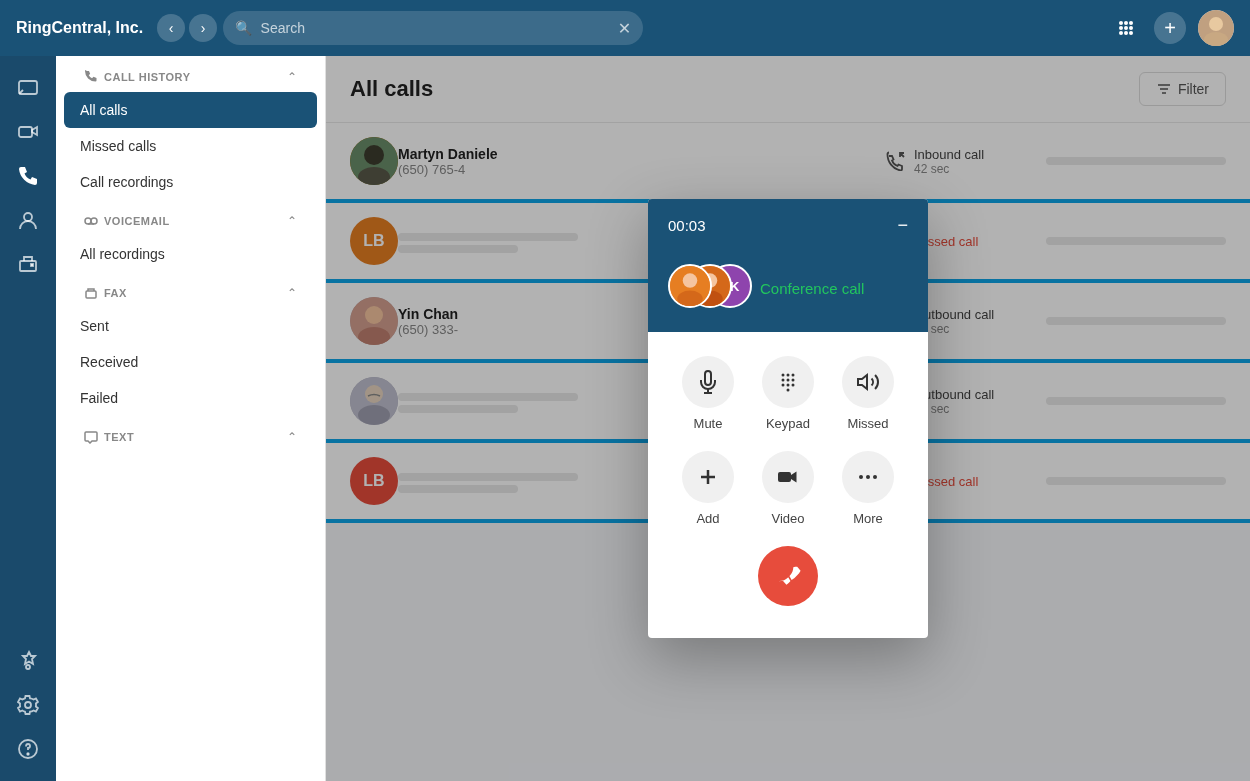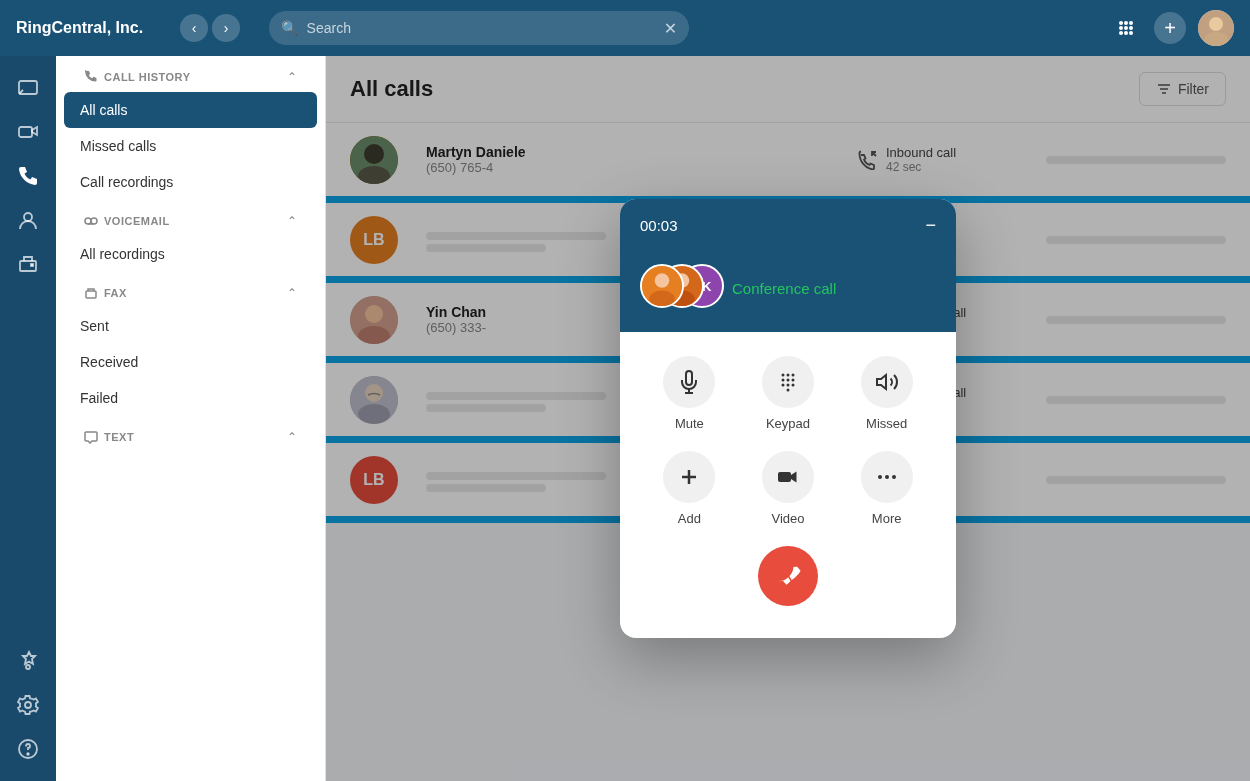--- a/index.html
+++ b/index.html
@@ -1,19 +1,19 @@
 <!DOCTYPE html>
 <html><head>
   <meta charset="utf-8">
   <style>
     * { margin: 0; padding: 0; box-sizing: border-box; }
     body { font-family: -apple-system, BlinkMacSystemFont, 'Segoe UI', sans-serif; width: 1250px; height: 781px; overflow: hidden; background: #f0f2f5; }
 
     
-    .topbar { background: #1a5276; height: 56px; display: flex; align-items: center; padding: 0 16px; gap: 29px; }
+    .topbar { background: #1a5276; height: 56px; display: flex; align-items: center; padding: 0 16px; gap: 6px; }
     .topbar-title { color: white; font-size: 16px; font-weight: 600; margin-right: 8px; }
     .topbar-nav { display: flex; gap: 4px; }
     .nav-btn { background: rgba(255,255,255,0.2); border: none; color: white; width: 28px; height: 28px; border-radius: 50%; cursor: pointer; font-size: 14px; display: flex; align-items: center; justify-content: center; }
     .search-bar { flex: 1; max-width: 420px; background: rgba(255,255,255,0.15); border-radius: 20px; display: flex; align-items: center; padding: 0 12px; height: 34px; gap: 8px; }
     .search-bar input { background: transparent; border: none; outline: none; color: white; font-size: 14px; flex: 1; }
     .search-bar input::placeholder { color: rgba(255,255,255,0.7); }
     .search-clear { color: rgba(255,255,255,0.7); cursor: pointer; font-size: 16px; }
     .topbar-right { margin-left: auto; display: flex; align-items: center; gap: 12px; }
     .icon-btn { background: transparent; border: none; color: white; cursor: pointer; width: 32px; height: 32px; border-radius: 50%; display: flex; align-items: center; justify-content: center; font-size: 18px; }
     .avatar-circle { width: 36px; height: 36px; border-radius: 50%; background: #ccc; overflow: hidden; display: flex; align-items: center; justify-content: center; }
@@ -37,38 +37,38 @@
     .chevron { font-size: 12px; color: #888; }
 
     
     .main-content { flex: 1; display: flex; flex-direction: column; background: #f5f7fa; position: relative; }
     .content-header { background: white; padding: 16px 24px; border-bottom: 1px solid #e8e8e8; display: flex; align-items: center; justify-content: space-between; }
     .content-title { font-size: 22px; font-weight: 600; color: #222; }
     .filter-btn { display: flex; align-items: center; gap: 6px; padding: 8px 16px; border: 1px solid #ddd; border-radius: 6px; background: white; cursor: pointer; font-size: 14px; color: #555; }
 
     
     .call-list { flex: 1; overflow-y: auto; }
-    .call-item { display: flex; align-items: center; padding: 12px 24px; background: white; border-bottom: 7px solid #0ea5e9; gap: 28px; min-height: 80px; }
+    .call-item { display: flex; align-items: center; padding: 12px 24px; background: white; border-bottom: 4px solid #0ea5e9; gap: 0; min-height: 80px; }
     .call-avatar { width: 48px; height: 48px; border-radius: 50%; flex-shrink: 0; overflow: hidden; display: flex; align-items: center; justify-content: center; font-weight: 700; font-size: 18px; color: white; }
     .call-info { flex: 1; min-width: 0; }
     .call-name { font-size: 14px; font-weight: 600; color: #222; }
     .call-number { font-size: 13px; color: #888; }
     .call-bars { display: flex; flex-direction: column; gap: 4px; margin-top: 4px; }
     .call-bar { height: 8px; background: #e8e8e8; border-radius: 4px; }
     .call-bar.short { width: 120px; }
     .call-bar.long { width: 180px; }
     .call-type { display: flex; align-items: center; gap: 8px; min-width: 160px; }
     .call-type-label { font-size: 13px; color: #444; }
     .call-type-label.missed { color: #e74c3c; }
     .call-duration { font-size: 12px; color: #888; }
     .call-right-bar { width: 180px; height: 8px; background: #e8e8e8; border-radius: 4px; }
 
     
     .modal-overlay { position: absolute; top: 0; left: 0; right: 0; bottom: 0; background: rgba(0,0,0,0.3); display: flex; align-items: center; justify-content: center; z-index: 100; }
-    .call-modal { background: white; border-radius: 16px; width: 336px; overflow: hidden; box-shadow: 0 20px 60px rgba(0,0,0,0.3); }
+    .call-modal { background: white; border-radius: 4px; width: 280px; overflow: hidden; box-shadow: 0 20px 60px rgba(0,0,0,0.3); }
     .call-modal-header { background: #1a5276; padding: 16px 20px; display: flex; align-items: center; justify-content: space-between; }
     .call-timer { color: white; font-size: 15px; font-weight: 500; }
     .minimize-btn { color: white; background: none; border: none; cursor: pointer; font-size: 18px; }
     .call-modal-conference { background: #1a5276; padding: 12px 20px 20px; display: flex; align-items: center; gap: 12px; }
     .conference-avatars { display: flex; gap: -8px; position: relative; width: 80px; height: 48px; }
     .conf-avatar { width: 44px; height: 44px; border-radius: 50%; border: 2px solid white; position: absolute; overflow: hidden; display: flex; align-items: center; justify-content: center; font-weight: 700; font-size: 14px; color: white; }
     .conf-avatar-1 { left: 0; background: #e67e22; z-index: 3; }
     .conf-avatar-2 { left: 20px; background: #e67e22; z-index: 2; }
     .conf-avatar-3 { left: 40px; background: #8e44ad; z-index: 1; }
     .conference-label { color: #22c55e; font-size: 15px; font-weight: 500; }

